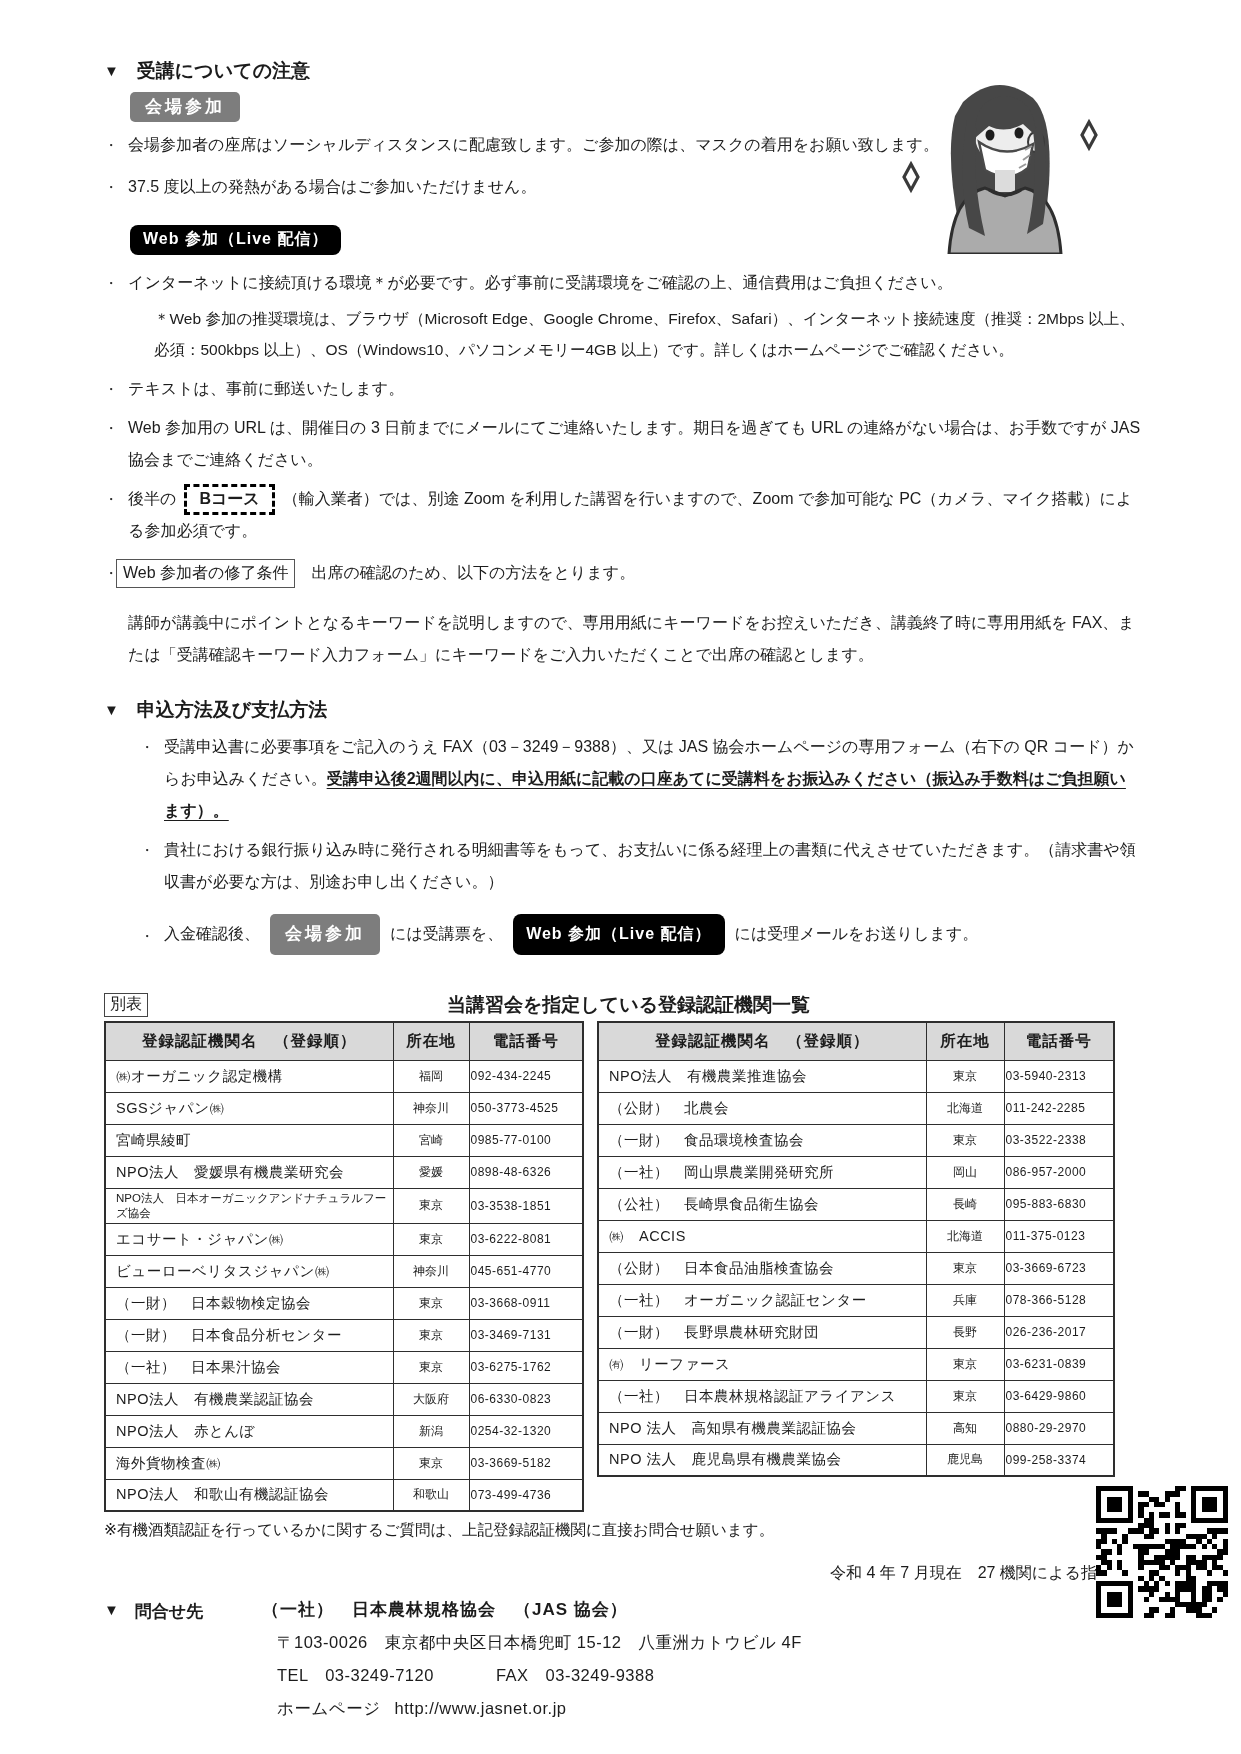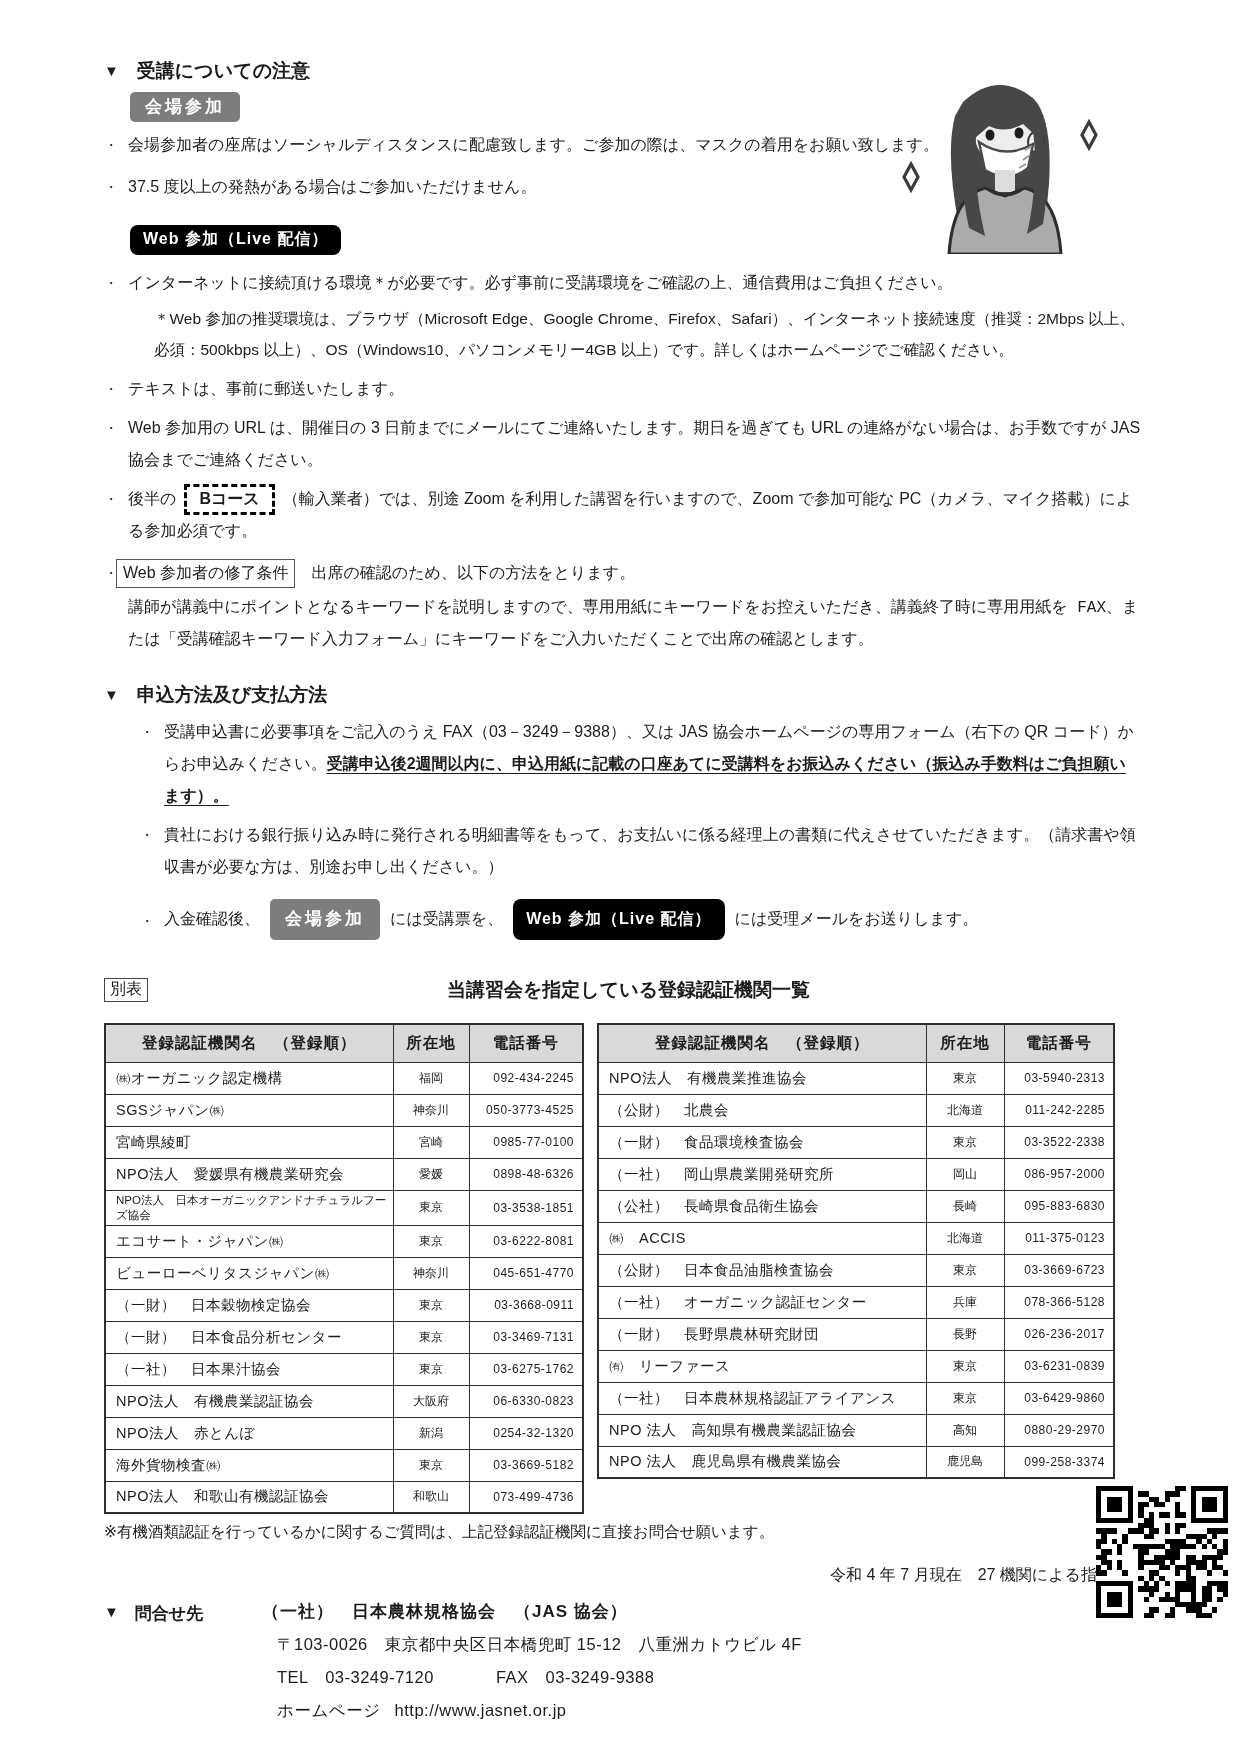--- a/index.html
+++ b/index.html
@@ -15,21 +15,21 @@
 
   
   .sec-heading { display:flex; align-items:baseline; gap:18px; font-size:19px; font-weight:bold; }
   .sec-heading .marker { font-size:15px; transform:translateY(-1px); }
 
   
   .bullet { display:flex; font-size:16px; line-height:2.0; margin-top:7px; }
   .bullet .dot { width:24px; flex:none; font-size:14px; padding-top:2px; }
   .bullet .btext { flex:1; }
   .indent1 { padding-left:36px; }
-  .para { font-size:16px; line-height:2.0; margin-top:3px; padding-left:24px;font-family:Liberation Mono, monospace; }
+  .para { font-size:16px; line-height:2.0; margin-top:18px; padding-left:24px; }
   .subnote { font-size:15.5px; line-height:2.0; margin-top:4px; padding-left:50px; padding-right:4px; }
 
   
   .badge-venue {
     display:inline-block; background:#7d7d7d; color:#fff; font-weight:bold;
     font-size:17px; letter-spacing:3px; padding:3px 15px 4px; border-radius:5px;
     vertical-align:middle;
   }
   .badge-web {
     display:inline-block; background:#000; color:#fff; font-weight:bold;
@@ -49,31 +49,31 @@
   .emph { font-weight:bold; text-decoration:underline; text-underline-offset:4px; }
   .inline-badge { margin:0 10px; }
 
   
   .tbl-title-row { position:relative; margin-top:36px; height:30px;padding-left:12px; }
   .tbl-label {
     position:absolute; left:0; top:2px; font-size:16px;
     border:1px solid #444; padding:0 5px 1px;
   }
   .tbl-title { text-align:center; font-size:19px; font-weight:bold; padding-top:1px; }
-  .tables { display:flex; gap:13px; margin-top:17px; align-items:flex-start; }
+  .tables { display:flex; gap:13px; margin-top:0; align-items:flex-start; }
   table { border-collapse:collapse; table-layout:fixed; }
   .tbl { border:2px solid #2e2e2e; }
   .tbl th {
     background:#d9d9d9; border:1px solid #2e2e2e; font-size:15.5px;
     font-weight:bold; height:38px; padding:2px 4px; letter-spacing:1px;
   }
   .tbl td { border:1px solid #2e2e2e; height:32px; }
   .tbl td.name { font-size:14.5px; padding:2px 4px 2px 10px; letter-spacing:0.5px; }
   .tbl td.loc { font-size:12px; text-align:center; padding:2px 1px; }
-  .tbl td.tel { font-size:12px; text-align:right; padding:2px 8px; letter-spacing:0.5px; }
+  .tbl td.tel { font-size:12px; text-align:left; padding:2px 1px; letter-spacing:0.5px; }
   .tbl-left { width:478px; }
   .tbl-left col.c-name { width:288px; } .tbl-left col.c-loc { width:76px; } .tbl-left col.c-tel { width:114px; }
   .tbl-right { width:516px; }
   .tbl-right col.c-name { width:328px; } .tbl-right col.c-loc { width:78px; } .tbl-right col.c-tel { width:110px; }
   .tbl-left tbody tr:nth-child(5) td.name { font-size:11.5px; letter-spacing:0; }
 
   .footnote { font-size:15.5px; margin-top:8px; }
   .as-of { font-size:16px; text-align:right; margin-top:22px; padding-right:28px; }
 
   

